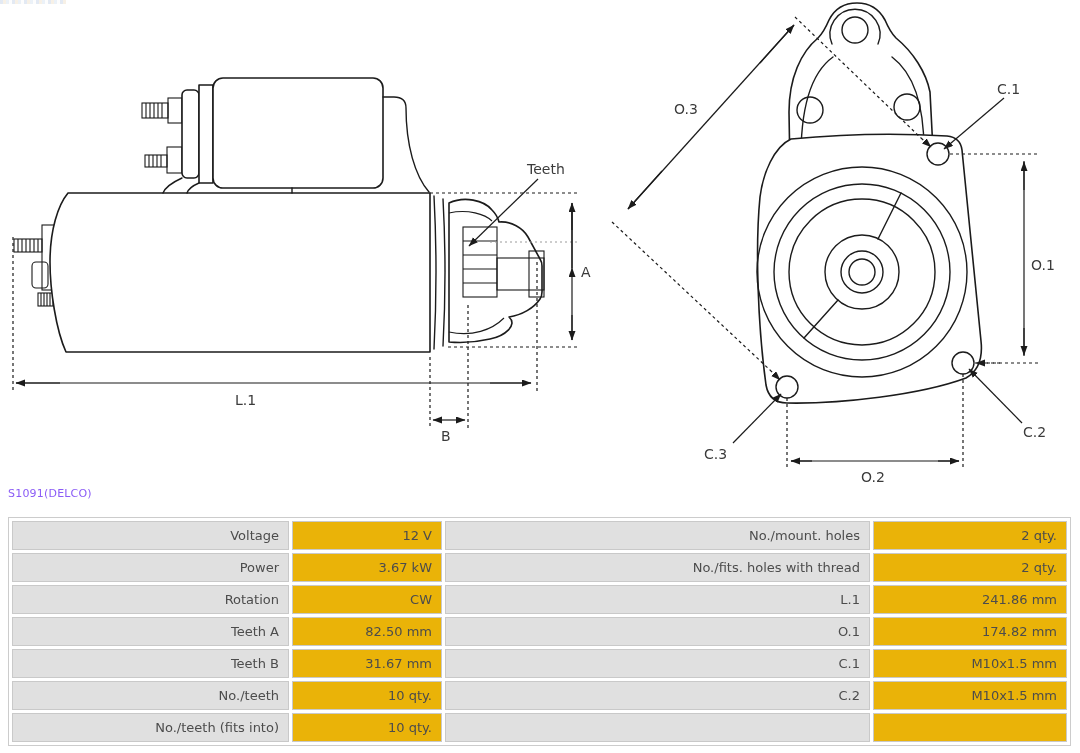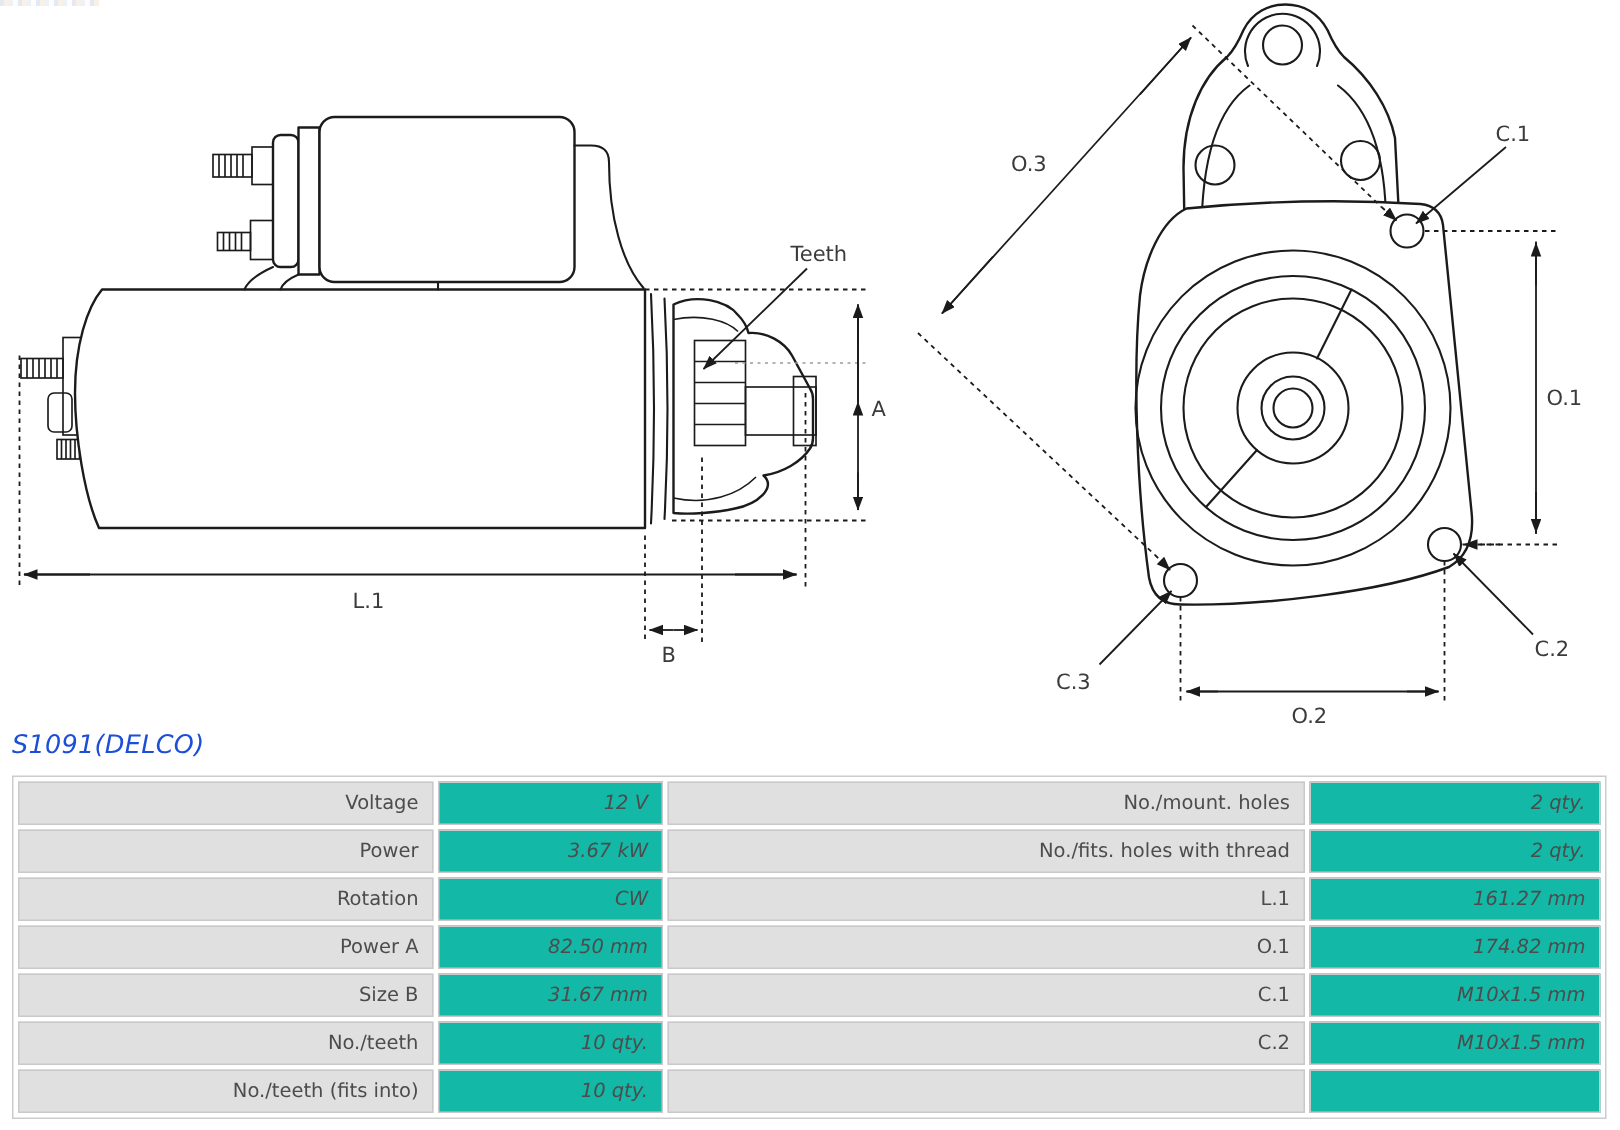--- a/index.html
+++ b/index.html
@@ -7,34 +7,34 @@
     width:1080px;height:753px;position:relative;background:#ffffff;
     font-family:"DejaVu Sans","Liberation Sans",sans-serif;overflow:hidden;
   }
   .top-strip{
     position:absolute;left:0;top:0;width:66px;height:4px;opacity:.55;
     background:repeating-linear-gradient(90deg,#ccd8ea 0 3px,#f1e5d2 3px 6px,#dbe6f2 6px 9px,#fbfbfb 9px 12px);
   }
   .drawing{position:absolute;left:0;top:0;}
   .page-title{
     position:absolute;left:8px;top:487px;
-    font-size:17px;color:#1d4ed8;letter-spacing:.2px;font-style:italic;
+    font-size:11px;color:#8b5cf6;letter-spacing:.2px;
   }
   table.spec{
     position:absolute;left:8px;top:517px;width:1063px;
     border-collapse:separate;border-spacing:3px;table-layout:fixed;
     background:#ffffff;border:1px solid #cccccc;
     font-size:13px;color:#4c4c4c;
   }
   table.spec td{
     height:27px;padding:0 9px 0 4px;text-align:right;vertical-align:middle;
     border:1px solid #c9c9c9;overflow:hidden;white-space:nowrap;
   }
   table.spec td.label{background:#e0e0e0;}
-  table.spec td.value{background:#14b8a6;font-style:italic;}
+  table.spec td.value{background:#eab308;}
   svg text{font-family:"DejaVu Sans","Liberation Sans",sans-serif;font-size:14px;fill:#3b3b3b;}
   svg .part{fill:#ffffff;stroke:#1b1b1b;stroke-width:1.6;stroke-linejoin:round;}
   svg .ln{fill:none;stroke:#1b1b1b;stroke-width:1.4;stroke-linejoin:round;stroke-linecap:round;}
   svg .thin{fill:none;stroke:#1b1b1b;stroke-width:1.1;}
   svg .dim{fill:none;stroke:#1b1b1b;stroke-width:1.2;}
   svg .dash{fill:none;stroke:#1b1b1b;stroke-width:1.2;stroke-dasharray:3 3;}
   svg .gdash{fill:none;stroke:#9a9a9a;stroke-width:1;stroke-dasharray:2 3;}
 </style>
 </head>
 <body>
@@ -212,30 +212,30 @@
       <tr>
         <td class="label">Power</td>
         <td class="value">3.67 kW</td>
         <td class="label">No./fits. holes with thread</td>
         <td class="value">2 qty.</td>
       </tr>
       <tr>
         <td class="label">Rotation</td>
         <td class="value">CW</td>
         <td class="label">L.1</td>
-        <td class="value">161.27 mm</td>
-      </tr>
-      <tr>
-        <td class="label">Power A</td>
+        <td class="value">241.86 mm</td>
+      </tr>
+      <tr>
+        <td class="label">Teeth A</td>
         <td class="value">82.50 mm</td>
         <td class="label">O.1</td>
         <td class="value">174.82 mm</td>
       </tr>
       <tr>
-        <td class="label">Size B</td>
+        <td class="label">Teeth B</td>
         <td class="value">31.67 mm</td>
         <td class="label">C.1</td>
         <td class="value">M10x1.5 mm</td>
       </tr>
       <tr>
         <td class="label">No./teeth</td>
         <td class="value">10 qty.</td>
         <td class="label">C.2</td>
         <td class="value">M10x1.5 mm</td>
       </tr>

